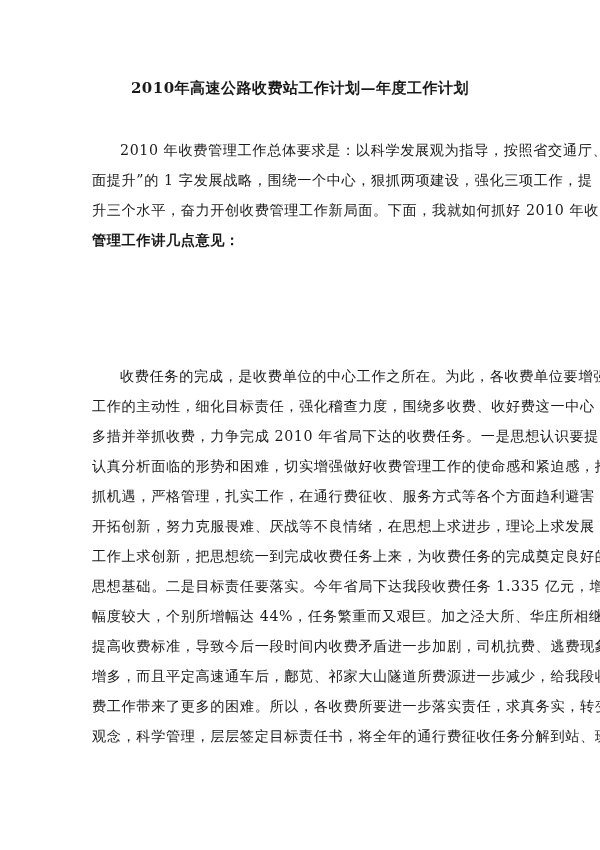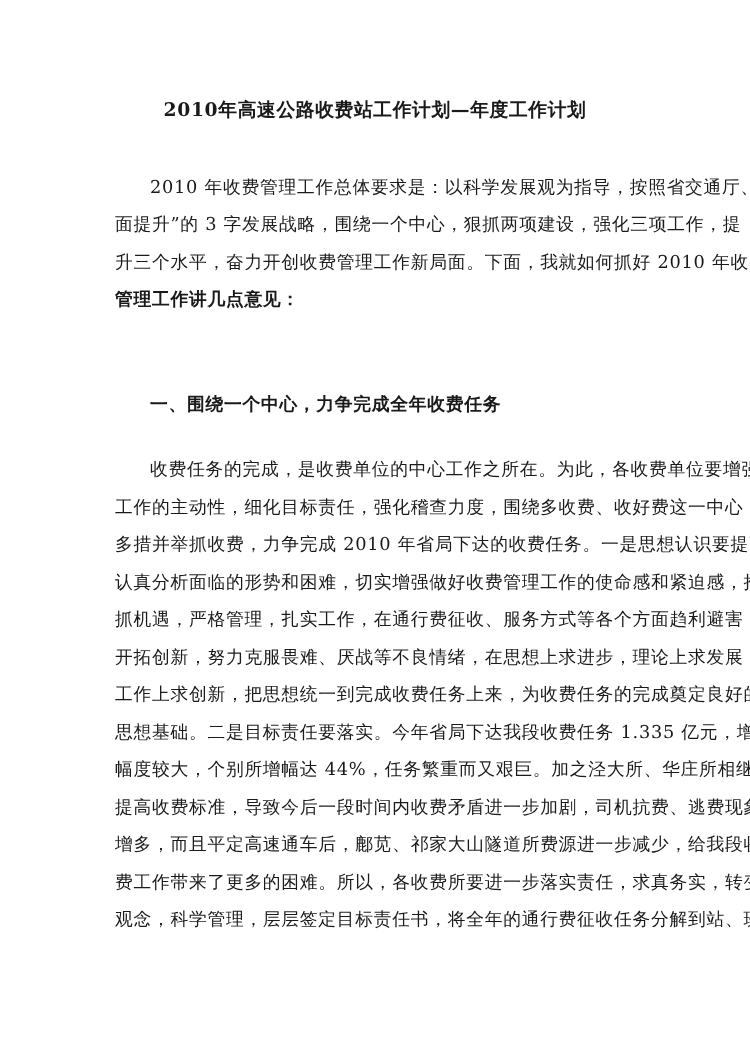--- a/index.html
+++ b/index.html
@@ -18,28 +18,25 @@
     .line.first { padding-left: 28px; }
   </style>
 </head>
 <body>
 
 <div class="page">
   <div class="title">2010年高速公路收费站工作计划—年度工作计划</div>
 
   <div class="body p1">
     <span class="line first">2010 年收费管理工作总体要求是：以科学发展观为指导，按照省交通厅、</span>
-    <span class="line">面提升”的 3 字发展战略，围绕一个中心，狠抓两项建设，强化三项工作，提</span>
+    <span class="line">面提升”的 1 字发展战略，围绕一个中心，狠抓两项建设，强化三项工作，提</span>
     <span class="line">升三个水平，奋力开创收费管理工作新局面。下面，我就如何抓好 2010 年收费</span>
     <span class="line last">管理工作讲几点意见：</span>
   </div>
 
-  <div class="body h1">
-    <span class="line first last">一、围绕一个中心，力争完成全年收费任务</span>
-  </div>
 
   <div class="body p2">
     <span class="line first">收费任务的完成，是收费单位的中心工作之所在。为此，各收费单位要增强</span>
     <span class="line">工作的主动性，细化目标责任，强化稽查力度，围绕多收费、收好费这一中心，</span>
     <span class="line">多措并举抓收费，力争完成 2010 年省局下达的收费任务。一是思想认识要提高。</span>
     <span class="line">认真分析面临的形势和困难，切实增强做好收费管理工作的使命感和紧迫感，抢</span>
     <span class="line">抓机遇，严格管理，扎实工作，在通行费征收、服务方式等各个方面趋利避害，</span>
     <span class="line">开拓创新，努力克服畏难、厌战等不良情绪，在思想上求进步，理论上求发展，</span>
     <span class="line">工作上求创新，把思想统一到完成收费任务上来，为收费任务的完成奠定良好的</span>
     <span class="line">思想基础。二是目标责任要落实。今年省局下达我段收费任务 1.335 亿元，增长</span>

